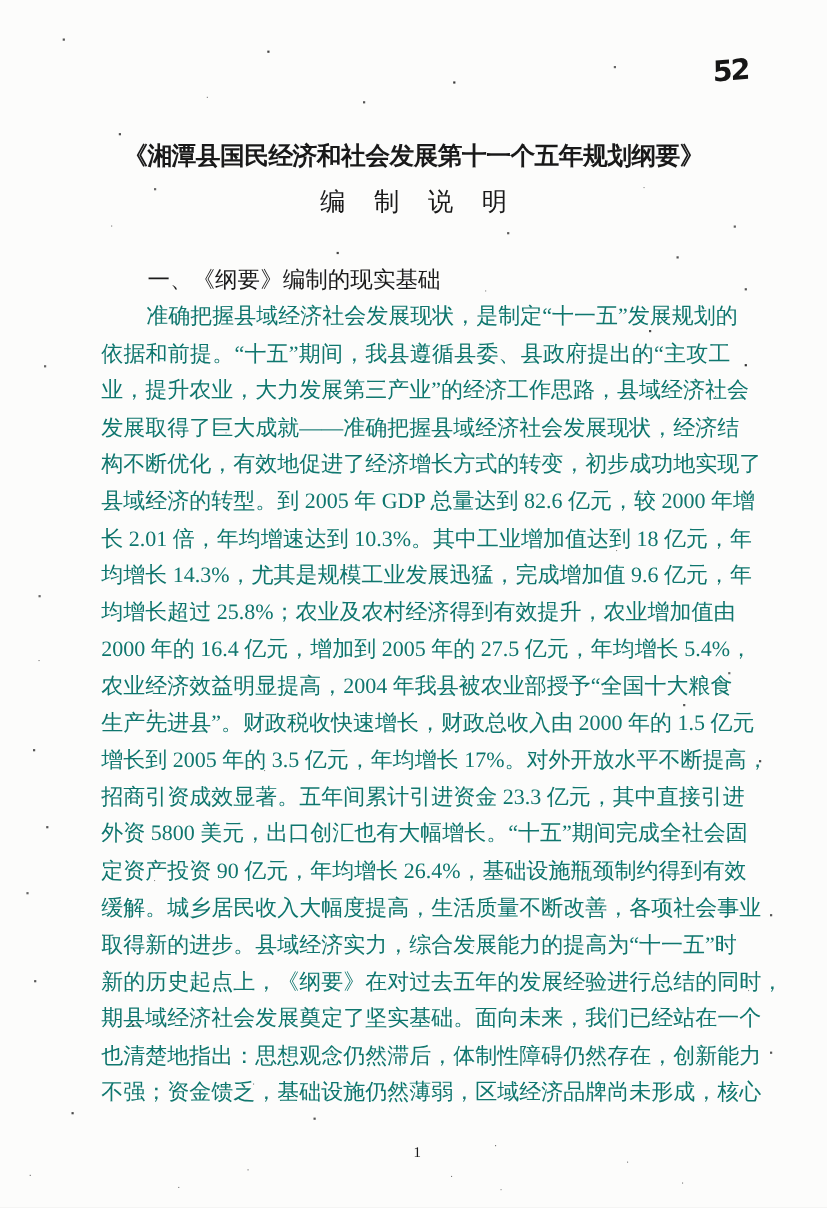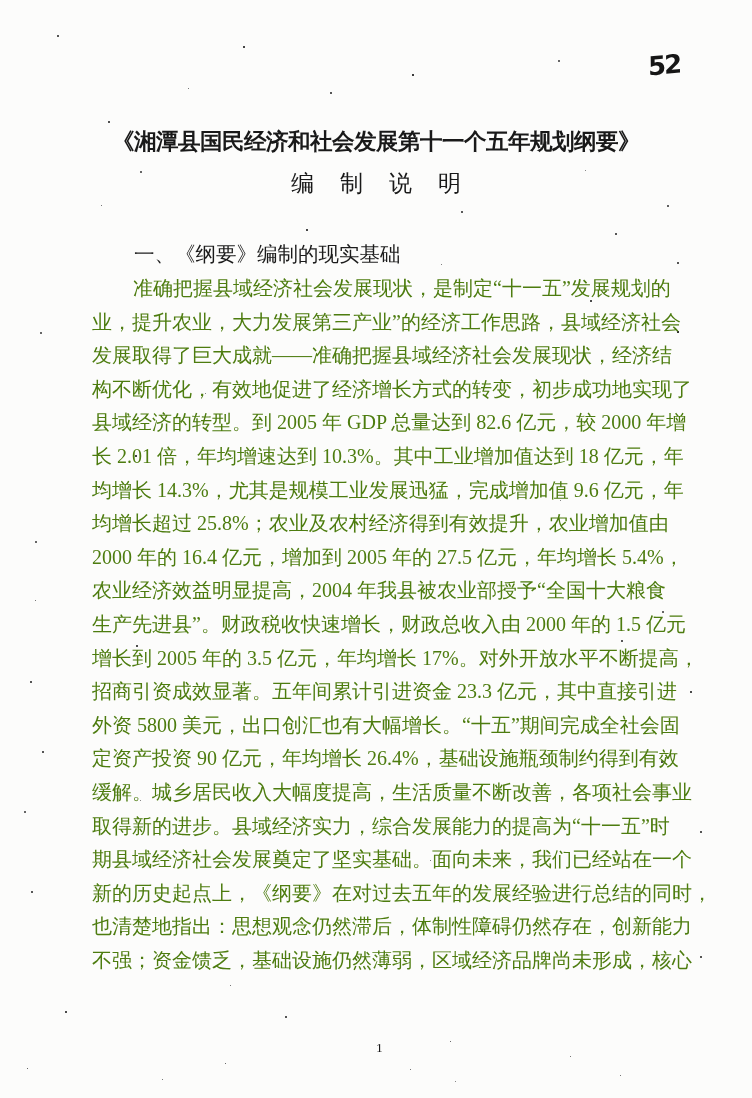--- a/index.html
+++ b/index.html
@@ -73,21 +73,21 @@
   .body-lines {
     position: absolute;
     top: 272px;
     left: 92px;
     width: 572px;
   }
   .body-line {
     height: 33.6px;
     line-height: 33.6px;
     font-size: 20px;
-    color: #4d7c0f;
+    color: #0f766e;
     text-align: justify;
     text-align-last: justify;
     -moz-text-align-last: justify;
     white-space: nowrap;
     overflow: visible;
   }
   .body-line.indent { padding-left: 41px; }
 
   .page-number {
     position: absolute;
@@ -141,37 +141,38 @@
 
   <div class="handwritten">52</div>
 
   <div class="doc-title">《湘潭县国民经济和社会发展第十一个五年规划纲要》</div>
   <div class="doc-subtitle">编制说明</div>
 
   <div class="section-heading">一、《纲要》编制的现实基础</div>
 
   <div class="body-lines">
     <div class="body-line indent">准确把握县域经济社会发展现状，是制定“十一五”发展规划的</div>
+    <div class="body-line">依据和前提。“十五”期间，我县遵循县委、县政府提出的“主攻工</div>
     <div class="body-line">业，提升农业，大力发展第三产业”的经济工作思路，县域经济社会</div>
     <div class="body-line">发展取得了巨大成就——准确把握县域经济社会发展现状，经济结</div>
     <div class="body-line">构不断优化，有效地促进了经济增长方式的转变，初步成功地实现了</div>
     <div class="body-line">县域经济的转型。到 2005 年 GDP 总量达到 82.6 亿元，较 2000 年增</div>
     <div class="body-line">长 2.01 倍，年均增速达到 10.3%。其中工业增加值达到 18 亿元，年</div>
     <div class="body-line">均增长 14.3%，尤其是规模工业发展迅猛，完成增加值 9.6 亿元，年</div>
     <div class="body-line">均增长超过 25.8%；农业及农村经济得到有效提升，农业增加值由</div>
     <div class="body-line">2000 年的 16.4 亿元，增加到 2005 年的 27.5 亿元，年均增长 5.4%，</div>
     <div class="body-line">农业经济效益明显提高，2004 年我县被农业部授予“全国十大粮食</div>
     <div class="body-line">生产先进县”。财政税收快速增长，财政总收入由 2000 年的 1.5 亿元</div>
     <div class="body-line">增长到 2005 年的 3.5 亿元，年均增长 17%。对外开放水平不断提高，</div>
     <div class="body-line">招商引资成效显著。五年间累计引进资金 23.3 亿元，其中直接引进</div>
     <div class="body-line">外资 5800 美元，出口创汇也有大幅增长。“十五”期间完成全社会固</div>
     <div class="body-line">定资产投资 90 亿元，年均增长 26.4%，基础设施瓶颈制约得到有效</div>
     <div class="body-line">缓解。城乡居民收入大幅度提高，生活质量不断改善，各项社会事业</div>
     <div class="body-line">取得新的进步。县域经济实力，综合发展能力的提高为“十一五”时</div>
+    <div class="body-line">新的历史起点上，《纲要》在对过去五年的发展经验进行总结的同时，</div>
     <div class="body-line">期县域经济社会发展奠定了坚实基础。面向未来，我们已经站在一个</div>
-    <div class="body-line">新的历史起点上，《纲要》在对过去五年的发展经验进行总结的同时，</div>
     <div class="body-line">也清楚地指出：思想观念仍然滞后，体制性障碍仍然存在，创新能力</div>
     <div class="body-line">不强；资金馈乏，基础设施仍然薄弱，区域经济品牌尚未形成，核心</div>
   </div>
 
   <div class="page-number">1</div>
 
 </div>
 
 </body></html>

